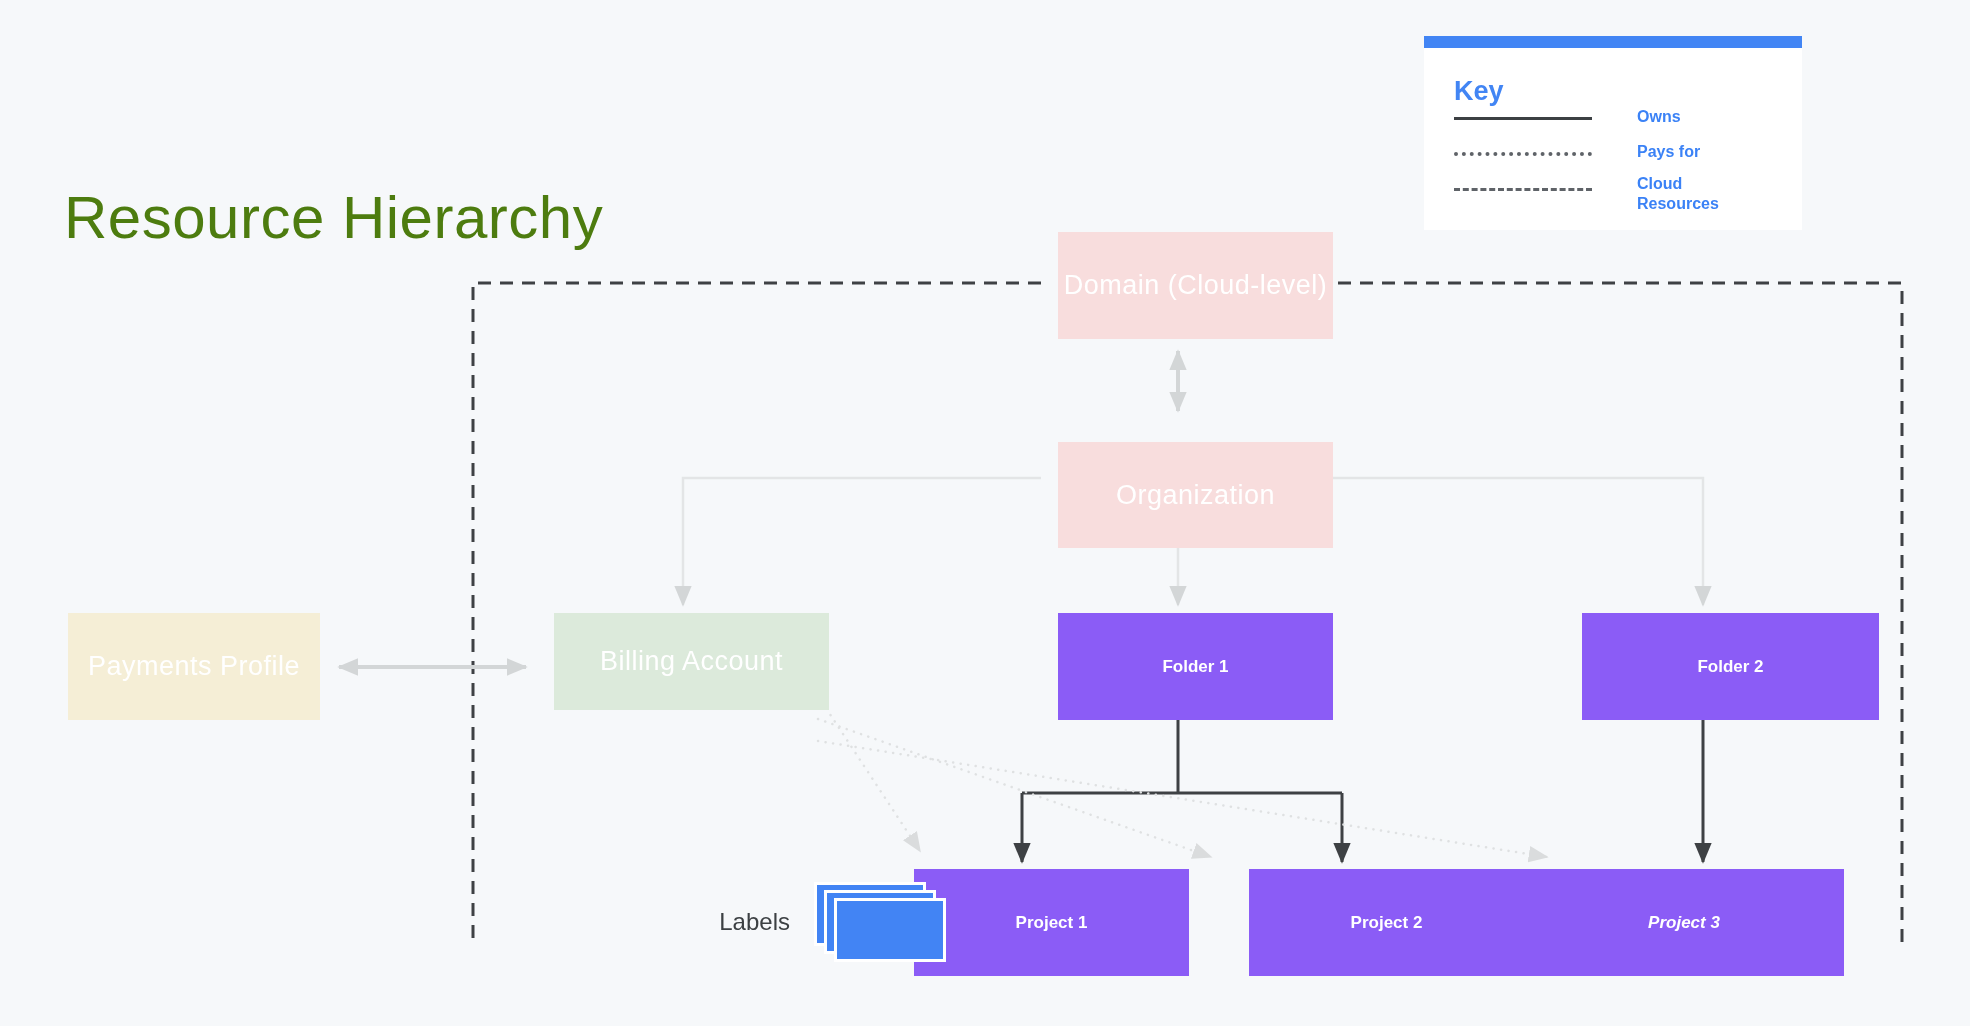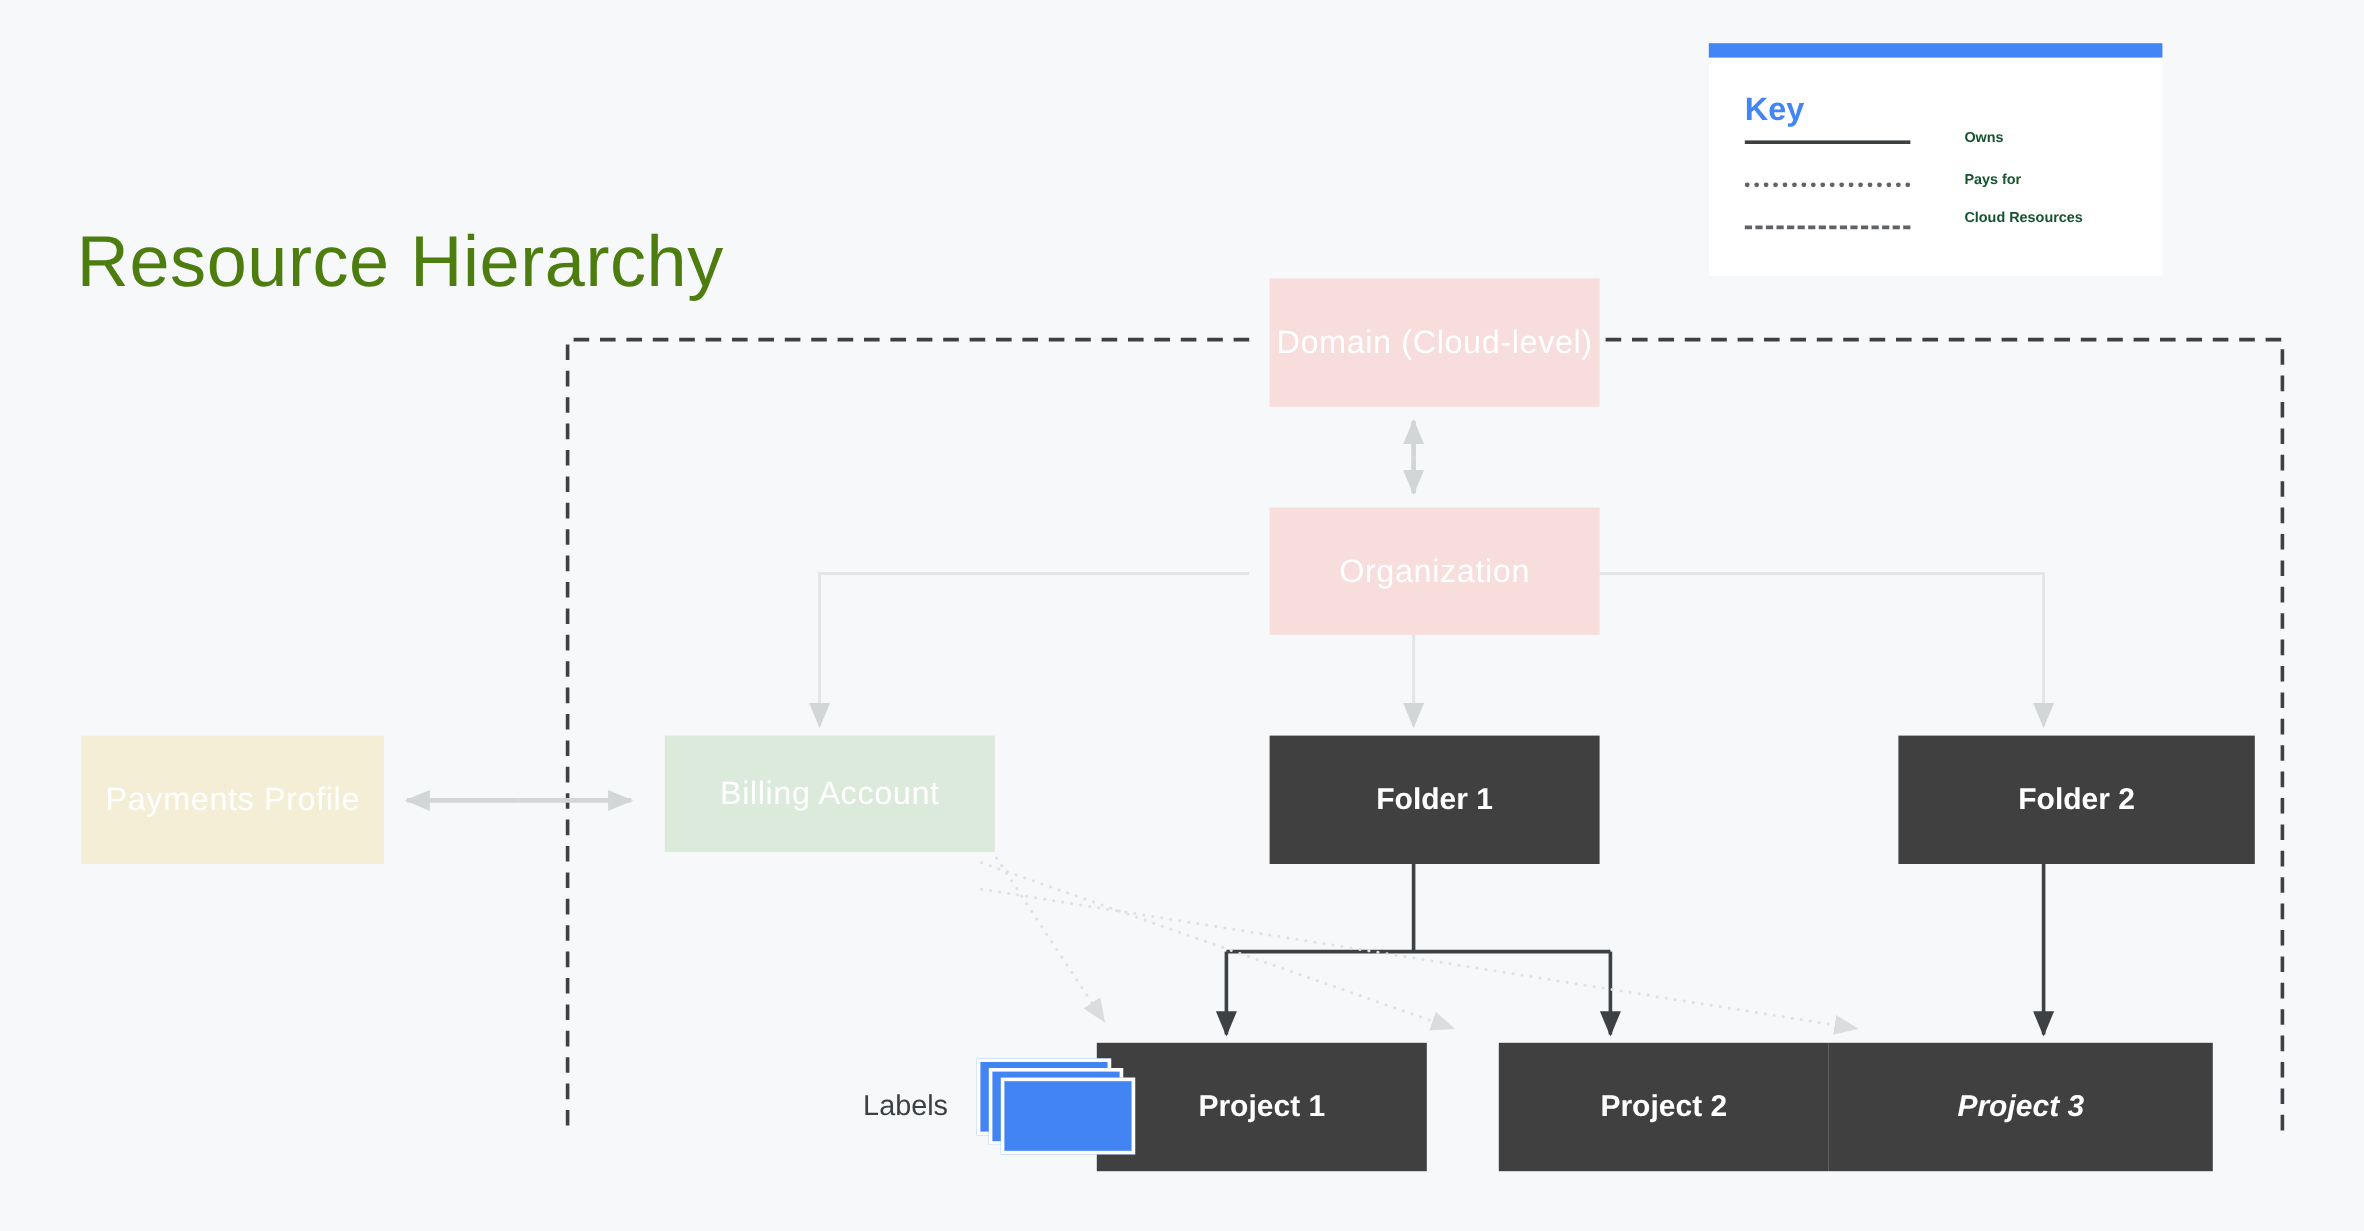--- a/index.html
+++ b/index.html
@@ -4,48 +4,48 @@
 <style>
   html,body{margin:0;padding:0;}
   body{background:#e9ecef;font-family:"Liberation Sans",sans-serif;}
   #stage{position:relative;width:1970px;height:1026px;background:#f6f8fa;overflow:hidden;}
 
   #connectors{position:absolute;left:0;top:0;width:1970px;height:1026px;}
 
   .node{position:absolute;display:flex;align-items:center;justify-content:center;
         color:#ffffff;text-align:center;box-sizing:border-box;margin-left:17px;}
   .pastel{font-size:27px;font-weight:400;letter-spacing:.5px;}
-  .bluebox{background:#404040;font-size:25px;font-weight:700;z-index:1;}
+  .bluebox{background:#8b5cf6;font-size:17px;font-weight:700;z-index:1;}
 
   .pink{background:#f8dddd;}
   .cream{background:#f5eed6;}
   .green{background:#dceadb;}
 
   #n-domain{left:1041px;top:232px;width:275px;height:107px;}
-  #n-org{left:1041px;top:423px;width:275px;height:106px;}
+  #n-org{left:1041px;top:442px;width:275px;height:106px;}
   #n-payments{left:51px;top:613px;width:252px;height:107px;}
   #n-billing{left:537px;top:613px;width:275px;height:97px;}
   #n-folder1{left:1041px;top:613px;width:275px;height:107px;}
   #n-folder2{left:1565px;top:613px;width:297px;height:107px;}
   #n-project1{left:897px;top:869px;width:275px;height:107px;}
   #n-project2{left:1232px;top:869px;width:275px;height:107px;}
   #n-project3{left:1507px;top:869px;width:320px;height:107px;font-style:italic;}
 
   #page-title{position:absolute;left:52px;top:183px;font-size:60px;font-weight:400;
               color:#4d7c0f;letter-spacing:.5px;margin-left:12px;}
 
   
   #key-box{position:absolute;left:1424px;top:36px;width:378px;height:194px;background:#ffffff;}
   #key-bar{position:absolute;left:0;top:0;width:100%;height:12px;background:#4285f4;}
   #key-heading{position:absolute;left:30px;top:40px;font-size:27px;font-weight:700;color:#4285f4;}
   .key-sample{position:absolute;left:30px;width:138px;height:0;}
   #key-sample-solid{top:81px;border-top:3px solid #3c4043;}
   #key-sample-dotted{top:116px;border-top:4px dotted #5f6368;}
   #key-sample-dashed{top:152px;border-top:3px dashed #5f6368;}
-  .key-label{position:absolute;left:213px;font-size:12px;font-weight:700;color:#14532d;line-height:1.22;}
+  .key-label{position:absolute;left:213px;font-size:16px;font-weight:700;color:#3b82f6;line-height:1.22;}
   #key-label-owns{top:71px;}
   #key-label-pays{top:106px;}
   #key-label-cloud{top:138px;width:130px;}
 
   
   #labels-tag{position:absolute;left:660px;top:908px;width:130px;text-align:right;
               font-size:24px;font-weight:400;color:#3c4043;z-index:5;}
   .label-card{position:absolute;width:112px;height:64px;background:#4284f4;
               border:3px solid #ffffff;box-sizing:border-box;}
   #label-card-back{left:814px;top:882px;z-index:2;}

